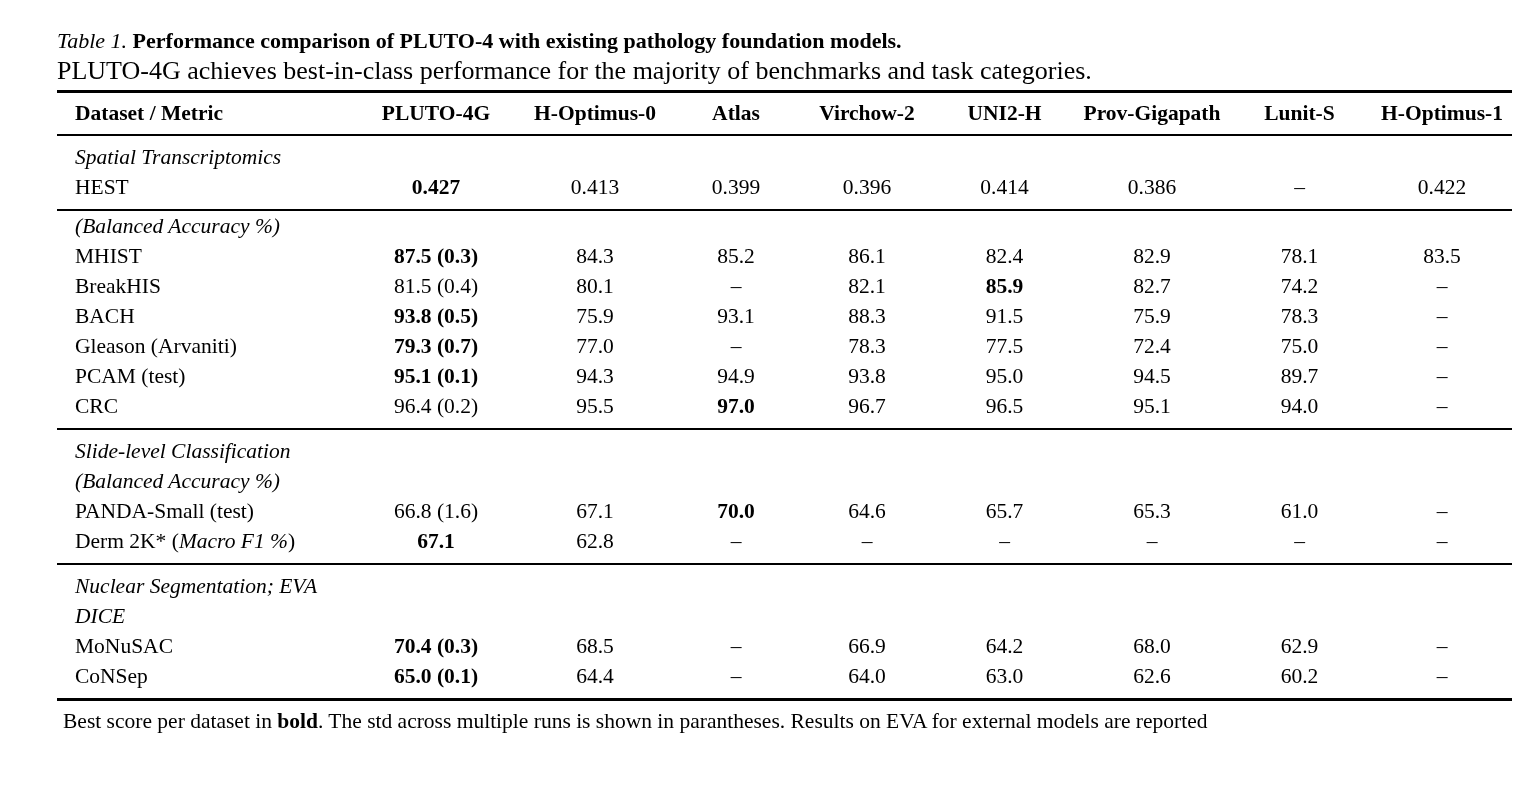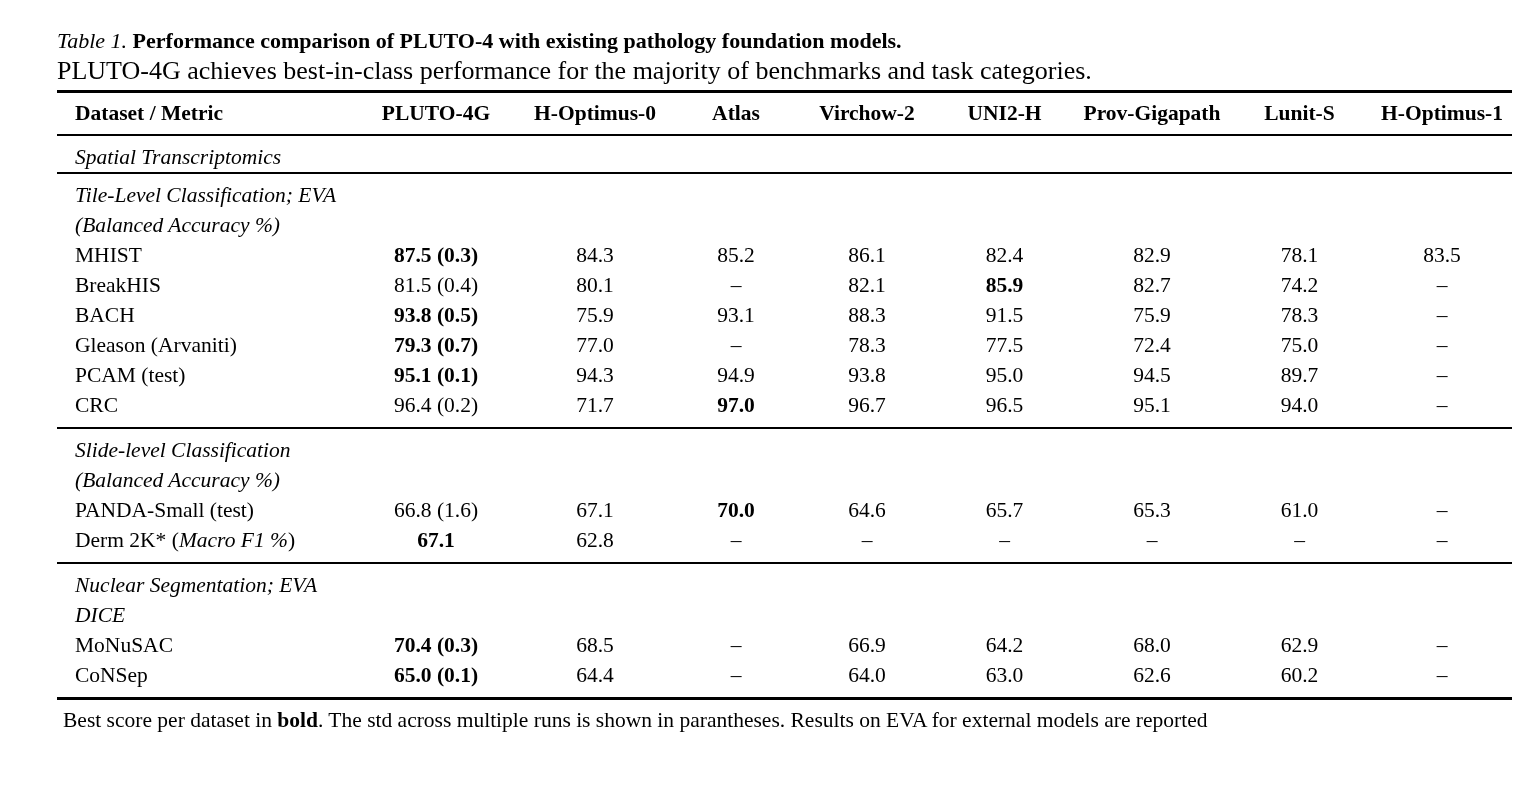--- a/index.html
+++ b/index.html
@@ -103,25 +103,33 @@
           <th>UNI2-H</th>
           <th>Prov-Gigapath</th>
           <th>Lunit-S</th>
           <th>H-Optimus-1</th>
         </tr>
     </thead>
   <tbody>
         <tr class="sec-first">
           <td colspan="9" class="left italic">Spatial Transcriptomics</td>
         </tr>
+        <tr class="sec-last">
+          <td class="left"><span>HEST</span></td>
+          <td class="num bold">0.427</td>
+          <td class="num">0.413</td>
+          <td class="num">0.399</td>
+          <td class="num">0.396</td>
+          <td class="num">0.414</td>
+          <td class="num">0.386</td>
+          <td class="num">–</td>
+          <td class="num">0.422</td>
+        </tr>
       </tbody>
       <tbody>
-        <tr class="sec-first">
-          <td colspan="9" class="left italic">Tile-Level Classification; EVA</td>
-        </tr>
         <tr class="">
           <td colspan="9" class="left italic">(Balanced Accuracy %)</td>
         </tr>
         <tr>
           <td class="left"><span>MHIST</span></td>
           <td class="num bold">87.5 (0.3)</td>
           <td class="num">84.3</td>
           <td class="num">85.2</td>
           <td class="num">86.1</td>
           <td class="num">82.4</td>
@@ -169,21 +177,21 @@
           <td class="num">94.9</td>
           <td class="num">93.8</td>
           <td class="num">95.0</td>
           <td class="num">94.5</td>
           <td class="num">89.7</td>
           <td class="num">–</td>
         </tr>
         <tr class="sec-last">
           <td class="left"><span>CRC</span></td>
           <td class="num">96.4 (0.2)</td>
-          <td class="num">71.7</td>
+          <td class="num">95.5</td>
           <td class="num bold">97.0</td>
           <td class="num">96.7</td>
           <td class="num">96.5</td>
           <td class="num">95.1</td>
           <td class="num">94.0</td>
           <td class="num">–</td>
         </tr>
       </tbody>
       <tbody>
         <tr class="sec-first">

